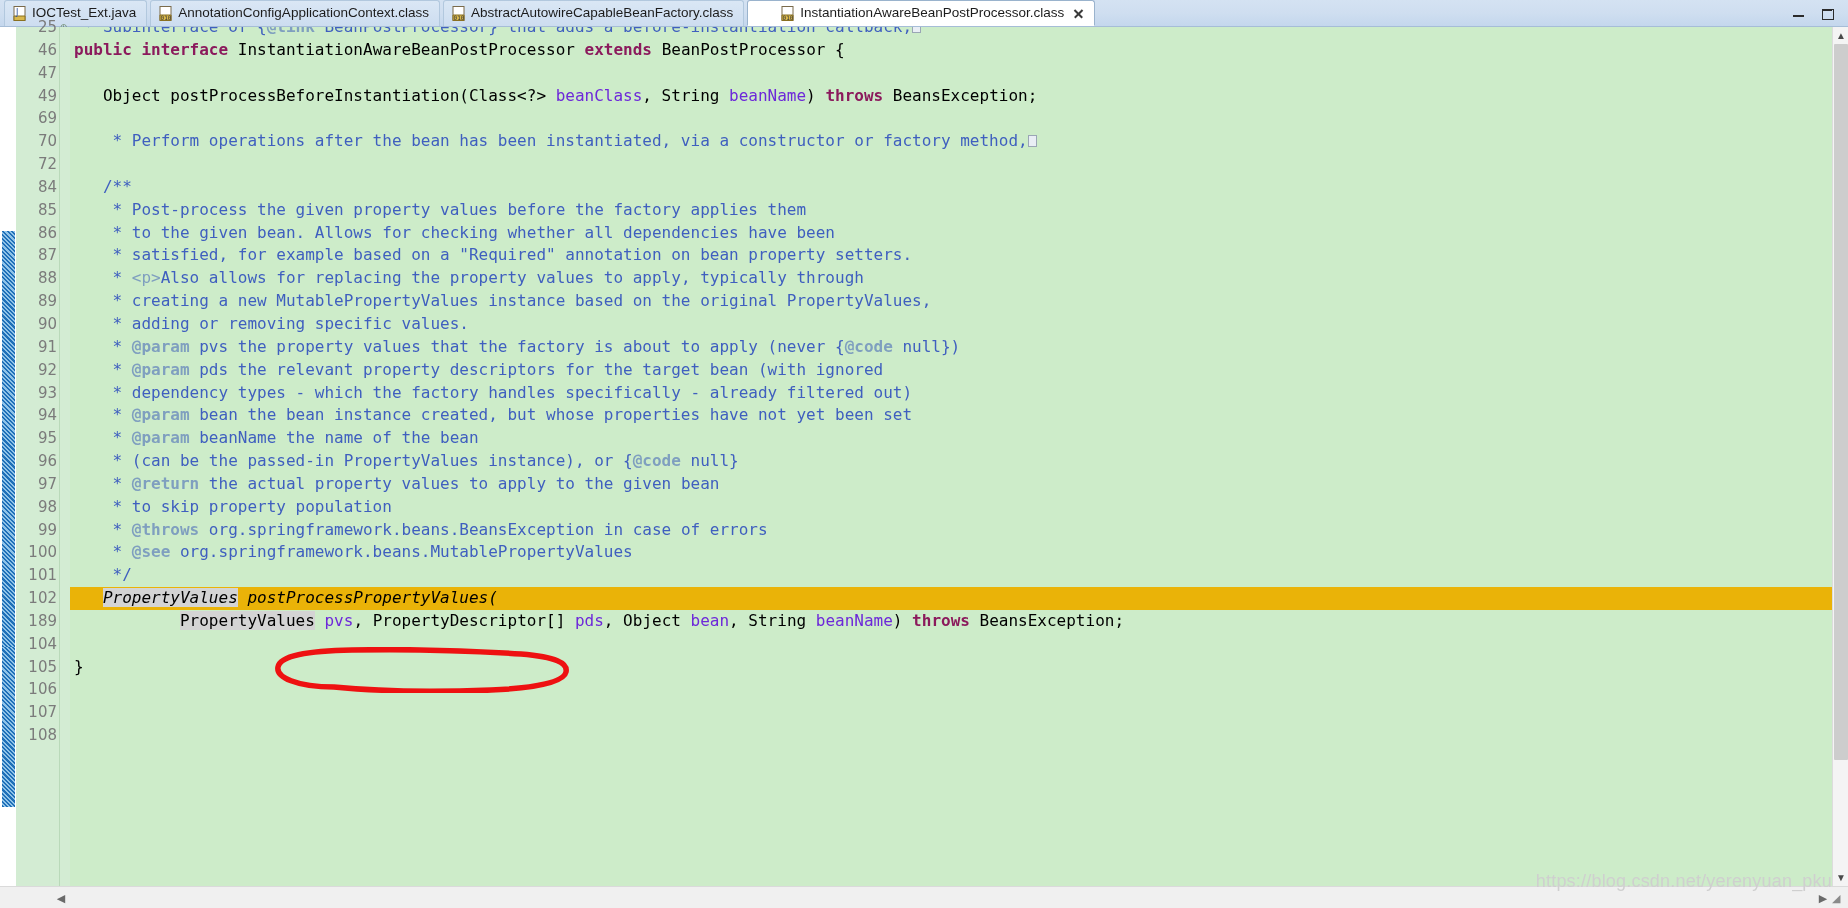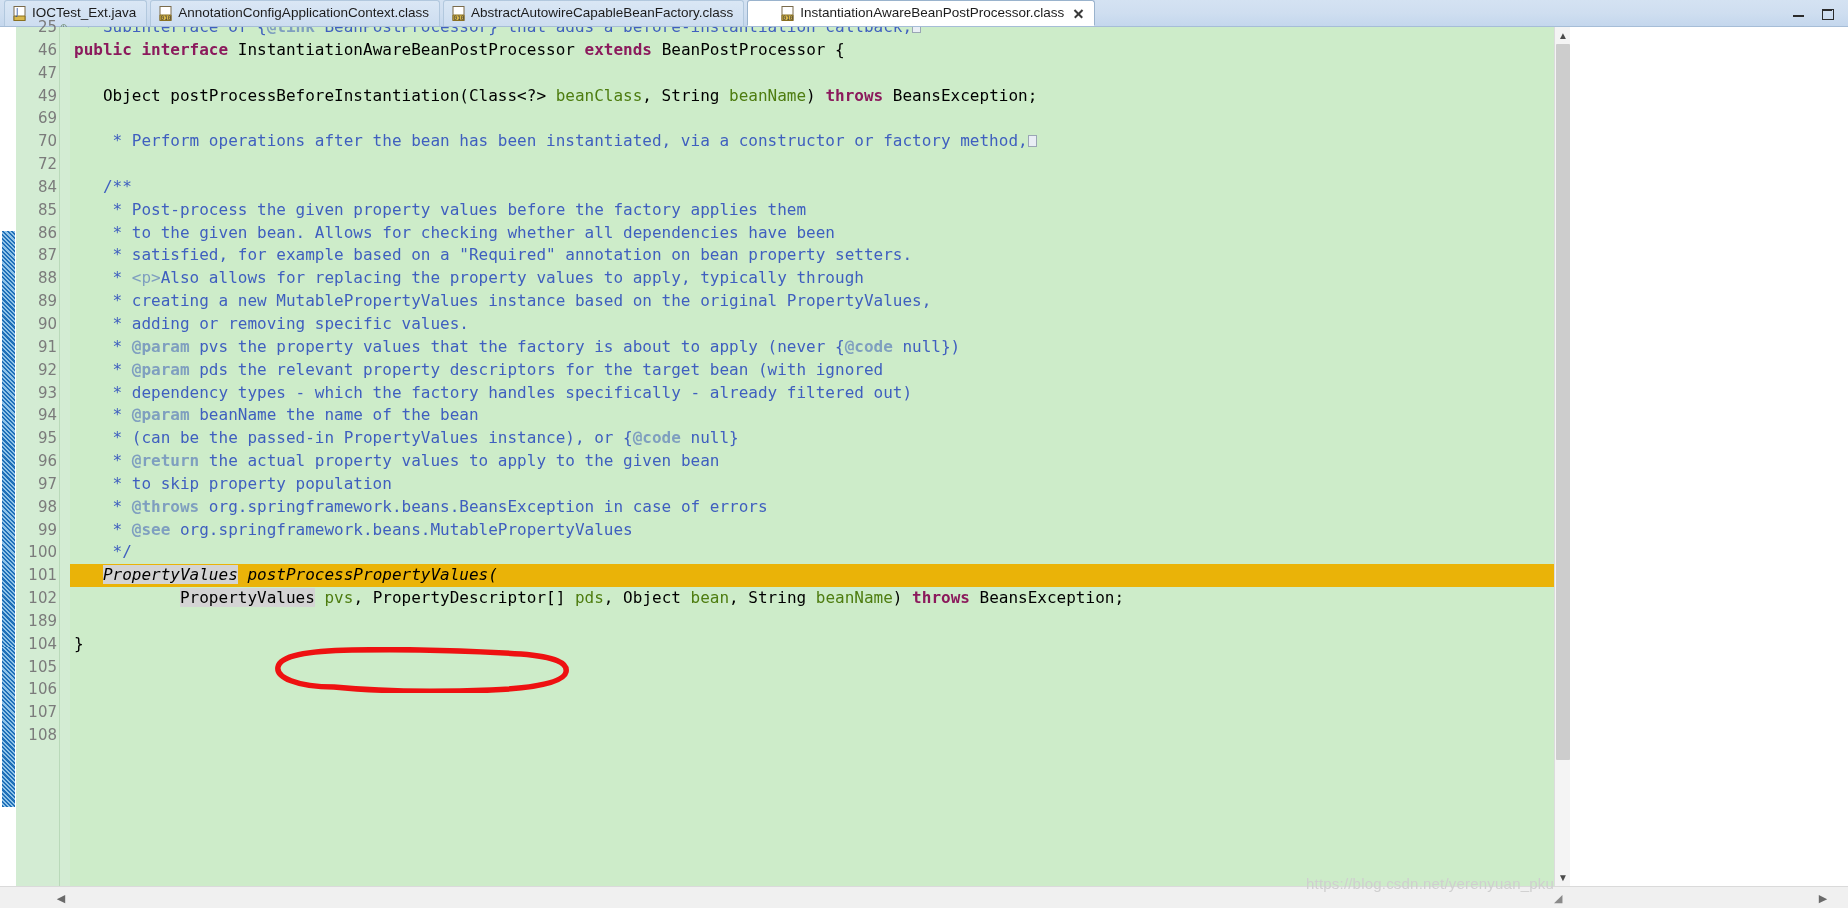--- a/index.html
+++ b/index.html
@@ -90,21 +90,21 @@
     width: 10px; height: 9px; border: 1.4px solid #2b2b2b;
   }
   .win-max::after {
     content: ""; position: absolute; left: 1px; top: 2px;
     width: 10px; height: 2.6px; background: #2b2b2b;
   }
 
   
   .editor-wrap {
     position: relative;
-    width: 1570px;
+    width: 1848px;
     height: 881px;
     background: #ffffff;
     display: flex;
   }
 
   
   .change-ribbon {
     width: 16px;
     flex: 0 0 16px;
     background: #ffffff;
@@ -177,21 +177,21 @@
     padding-left: 4px;
     color: #000000;
   }
   .cl.current { background: #eab308; font-style: italic; }
 
   
   .kw   { color: #8b1a5c; font-weight: bold; }   
   .cmt  { color: #3f5fbf; }                      
   .tag  { color: #7f9fbf; }                      
   .atag { color: #7f9fbf; font-weight: bold; }   
-  .par  { color: #4d7c0f; }
+  .par  { color: #6d28d9; }
   .occ  { background: #d4d4d4; }                 
   .ctrl {                                         
     display: inline-block;
     width: 9px; height: 12px;
     border: 1px solid #9aa6b5;
     vertical-align: -1px;
     background: #e9eef5;
   }
 
   
@@ -245,21 +245,21 @@
     position: absolute; right: 2px; bottom: 2px;
     width: 14px; height: 14px;
     color: #8a8a8a; font-size: 11px;
   }
 
   .watermark {
     position: absolute;
     right: 16px;
     bottom: 16px;
     font-family: "Liberation Sans", sans-serif;
-    font-size: 15px;
+    font-size: 18px;
     color: #cfcfcf;
     letter-spacing: 0.2px;
     white-space: nowrap;
     pointer-events: none;
   }
 </style>
 </head>
 <body>
 
 <div class="tabbar">
@@ -373,20 +373,21 @@
         <div class="cl"><span class="cmt">   /**</span></div>
         <div class="cl"><span class="cmt">    * Post-process the given property values before the factory applies them</span></div>
         <div class="cl"><span class="cmt">    * to the given bean. Allows for checking whether all dependencies have been</span></div>
         <div class="cl"><span class="cmt">    * satisfied, for example based on a "Required" annotation on bean property setters.</span></div>
         <div class="cl"><span class="cmt">    * <span class="tag">&lt;p&gt;</span>Also allows for replacing the property values to apply, typically through</span></div>
         <div class="cl"><span class="cmt">    * creating a new MutablePropertyValues instance based on the original PropertyValues,</span></div>
         <div class="cl"><span class="cmt">    * adding or removing specific values.</span></div>
         <div class="cl"><span class="cmt">    * <span class="atag">@param</span> pvs the property values that the factory is about to apply (never {<span class="atag">@code</span> null})</span></div>
         <div class="cl"><span class="cmt">    * <span class="atag">@param</span> pds the relevant property descriptors for the target bean (with ignored</span></div>
         <div class="cl"><span class="cmt">    * dependency types - which the factory handles specifically - already filtered out)</span></div>
+        <div class="cl"><span class="cmt">    * <span class="atag">@param</span> bean the bean instance created, but whose properties have not yet been set</span></div>
         <div class="cl"><span class="cmt">    * <span class="atag">@param</span> beanName the name of the bean</span></div>
         <div class="cl"><span class="cmt">    * (can be the passed-in PropertyValues instance), or {<span class="atag">@code</span> null}</span></div>
         <div class="cl"><span class="cmt">    * <span class="atag">@return</span> the actual property values to apply to the given bean</span></div>
         <div class="cl"><span class="cmt">    * to skip property population</span></div>
         <div class="cl"><span class="cmt">    * <span class="atag">@throws</span> org.springframework.beans.BeansException in case of errors</span></div>
         <div class="cl"><span class="cmt">    * <span class="atag">@see</span> org.springframework.beans.MutablePropertyValues</span></div>
         <div class="cl"><span class="cmt">    */</span></div>
         <div class="cl current">   <span class="occ">PropertyValues</span> postProcessPropertyValues(</div>
         <div class="cl">           <span class="occ">PropertyValues</span> <span class="par">pvs</span>, PropertyDescriptor[] <span class="par">pds</span>, Object <span class="par">bean</span>, String <span class="par">beanName</span>) <span class="kw">throws</span> BeansException;</div>
         <div class="cl"></div>

